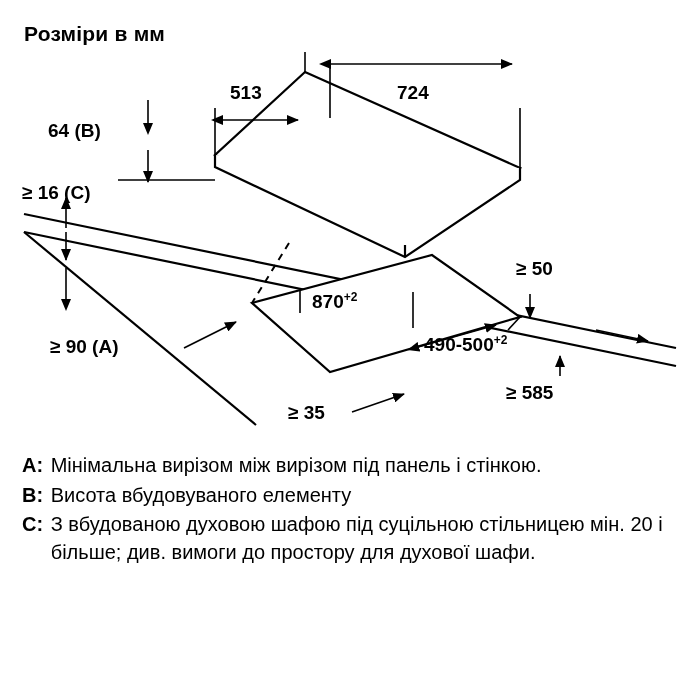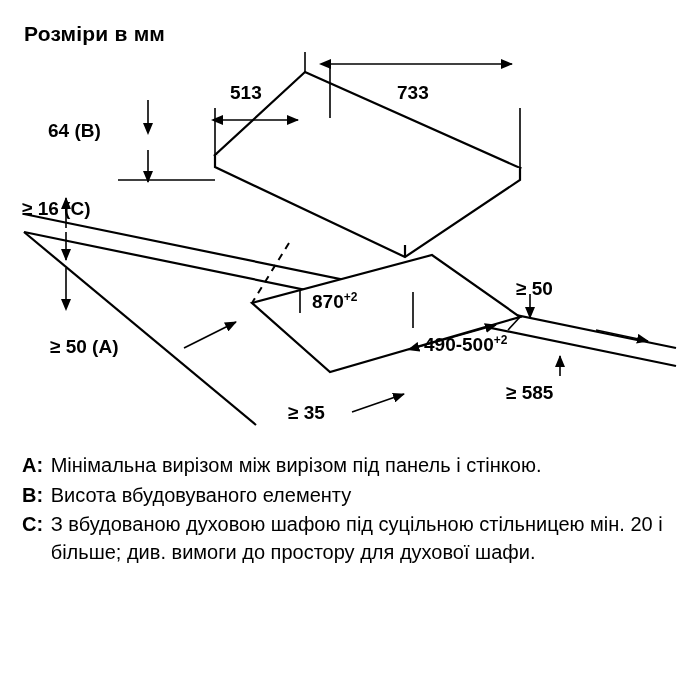--- a/index.html
+++ b/index.html
@@ -193,30 +193,30 @@
     </g>
 
     <g stroke="#000" fill="none" stroke-width="1.6">
       <path d="M 556,378 L 556,360" marker-end="url(#arrH)" opacity="0"></path>
       <path d="M 560,376 L 560,356" marker-end="url(#arrH)"></path>
     </g>
 
   </svg>
 
   <div class="dim" style="left:230px; top:82px;">513</div>
-  <div class="dim" style="left:397px; top:82px;">733</div>
+  <div class="dim" style="left:397px; top:82px;">724</div>
   <div class="dim" style="left:48px; top:120px;">64 (B)</div>
-  <div class="dim" style="left:22px; top:198px;text-align:right;">≥ 16 (C)</div>
+  <div class="dim" style="left:22px; top:182px;text-align:right;">≥ 16 (C)</div>
 
   <div class="dim" style="left:312px; top:291px;"><span>870</span><sup>+2</sup></div>
 
   <div class="dim" style="left:424px; top:334px;"><span>490-500</span><sup>+2</sup></div>
 
-  <div class="dim" style="left:50px; top:336px;">≥ 50 (A)</div>
-  <div class="dim" style="left:516px; top:258px;margin-top:20px;">≥ 50</div>
+  <div class="dim" style="left:50px; top:336px;">≥ 90 (A)</div>
+  <div class="dim" style="left:516px; top:258px;">≥ 50</div>
   <div class="dim" style="left:288px; top:402px;">≥ 35</div>
   <div class="dim" style="left:506px; top:382px;text-align:right;">≥ 585</div>
 
   <div class="legend">
     <div class="legend-row">
       <span class="legend-key">A</span>
         <span class="legend-key">:&nbsp;</span>
       <span class="legend-text">Мінімальна вирізом між вирізом під панель і стінкою.</span>
     </div>
     <div class="legend-row">

